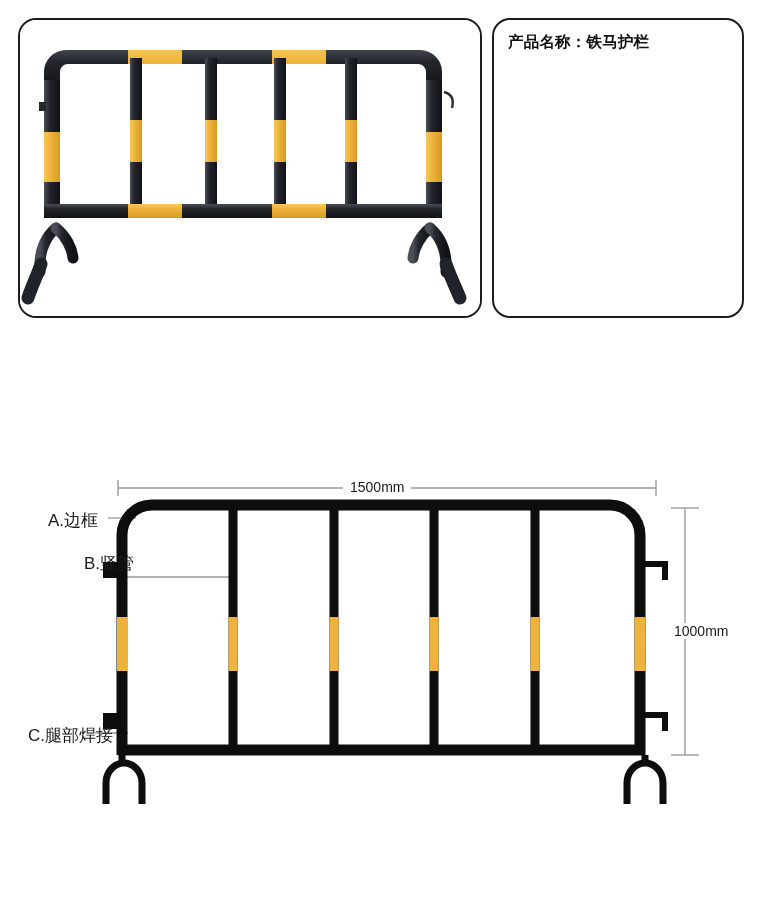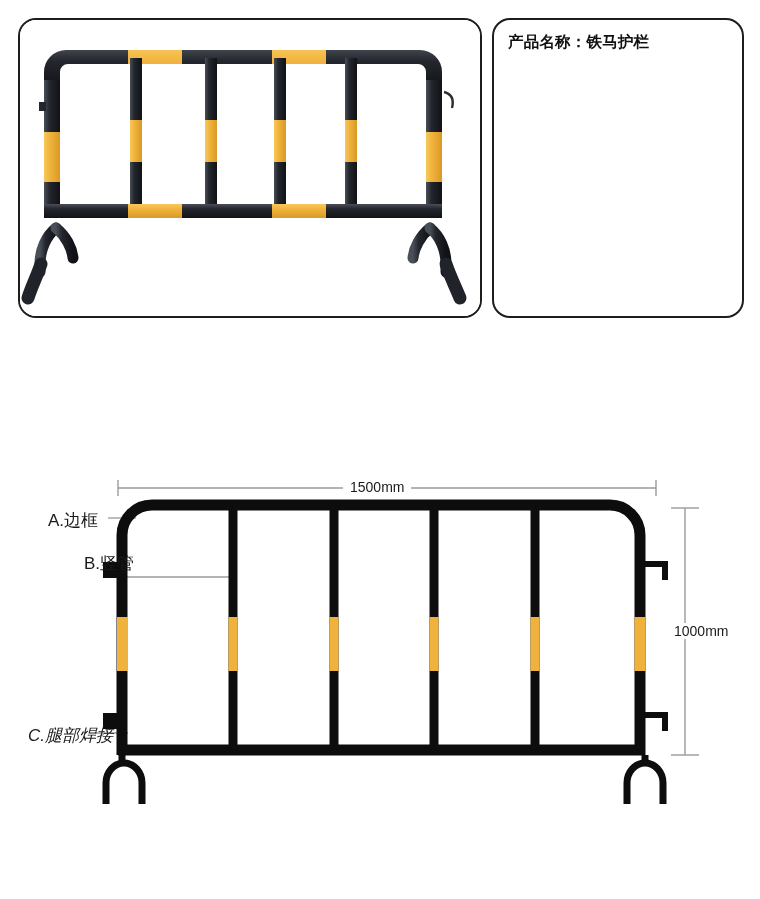--- a/index.html
+++ b/index.html
@@ -270,20 +270,20 @@
     </g>
   </svg>
 
   
   <div class="dim-label" id="width-dim-label" style="left:343px; top:79px;">1500mm</div>
   <div class="dim-label" id="height-dim-label" style="left:656px; top:223px;margin-left:11px;">1000mm</div>
 
   
   <div class="part-label" style="left:48px; top:109px;">A.边框</div>
   <div class="part-label" style="left:48px; top:152px;margin-left:36px;">B.竖管</div>
-  <div class="part-label" style="left:28px; top:324px;font-style:italic;">C.腿部焊接</div>
+  <div class="part-label" style="left:28px; top:324px;">C.腿部焊接</div>
 
   
   
 
   
   
 </div>
 
 </body></html>

